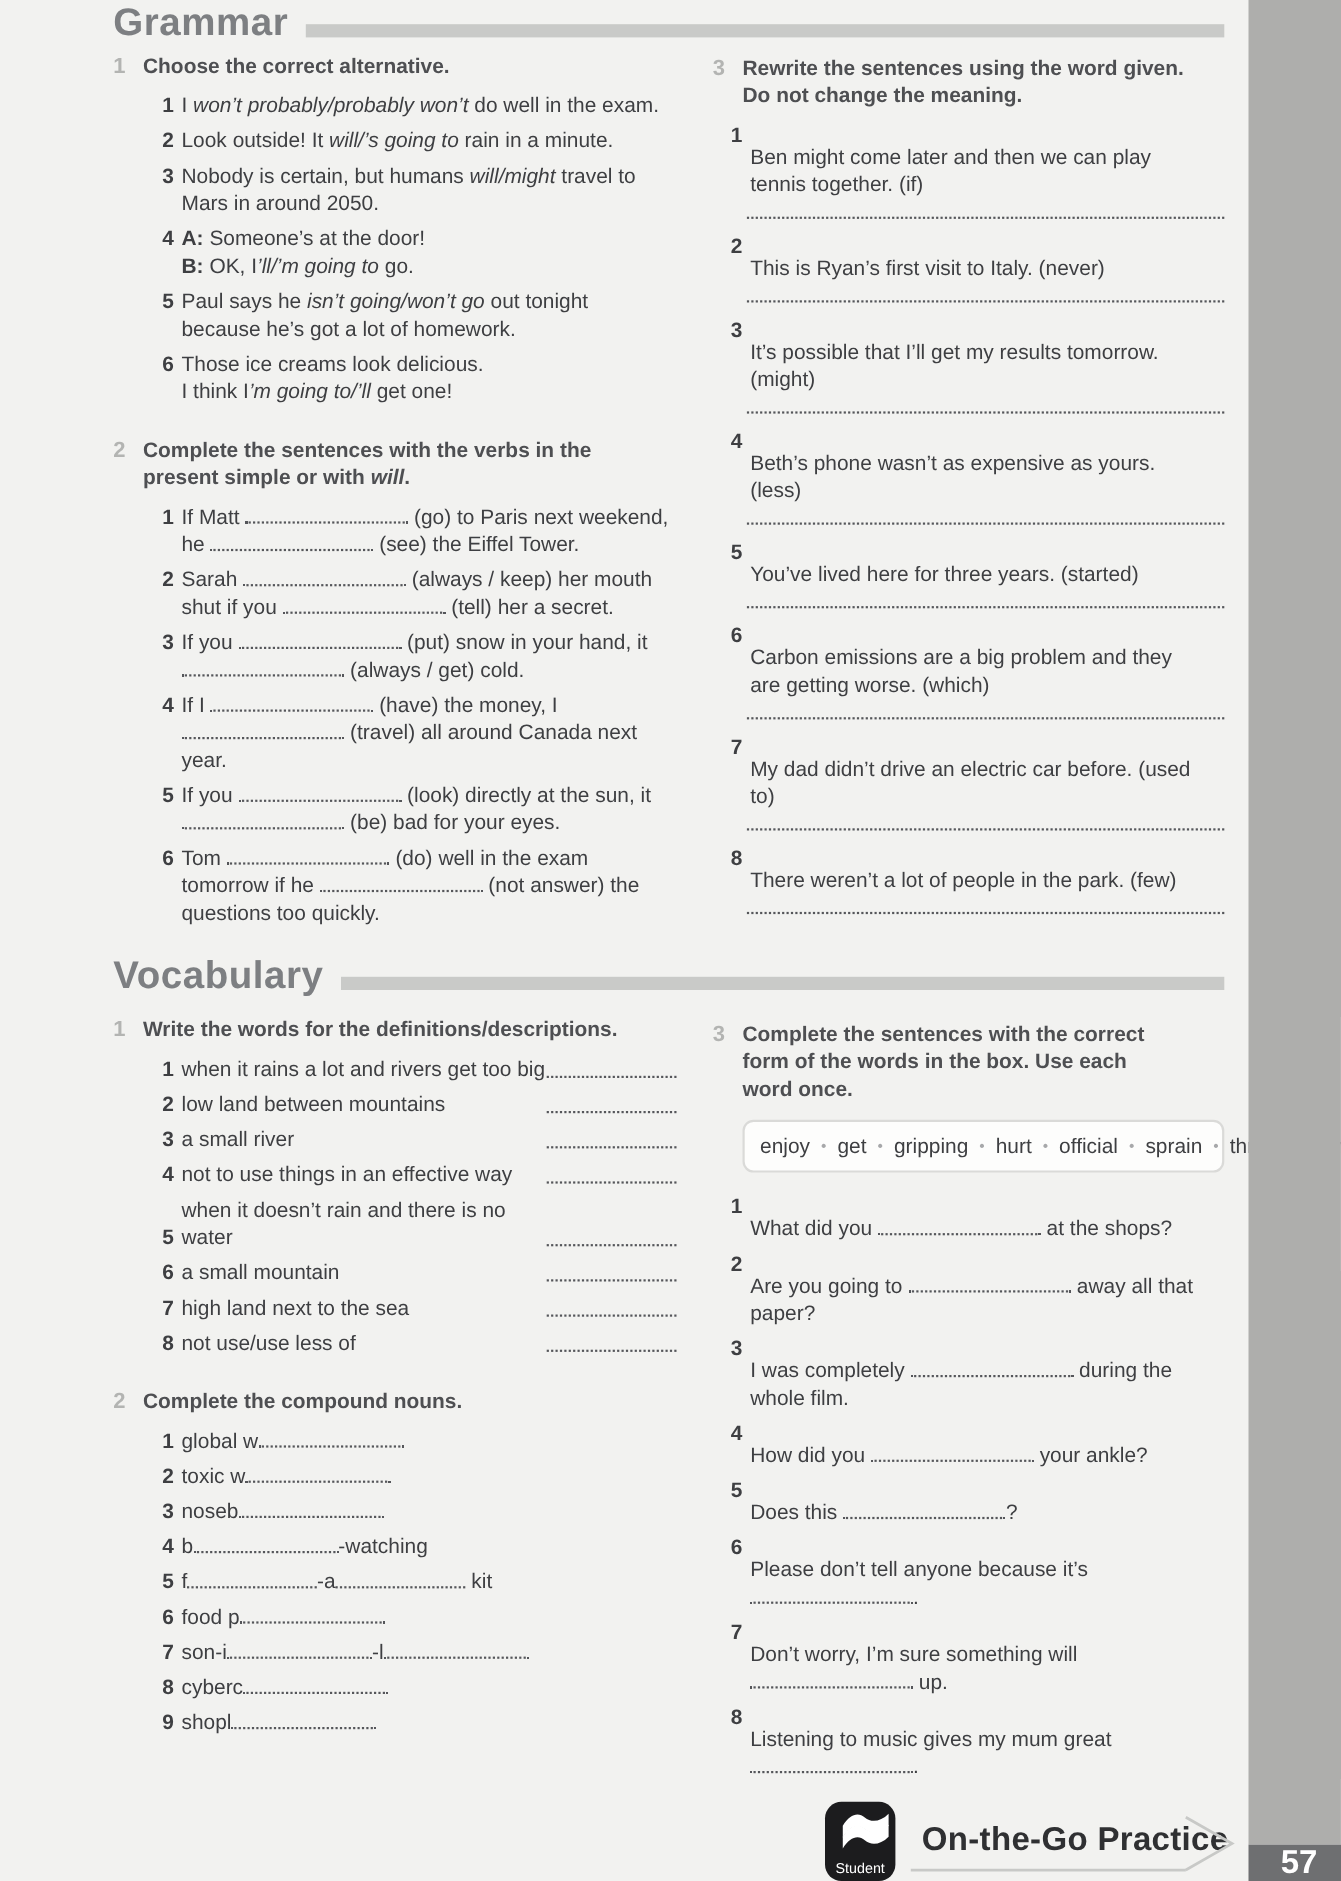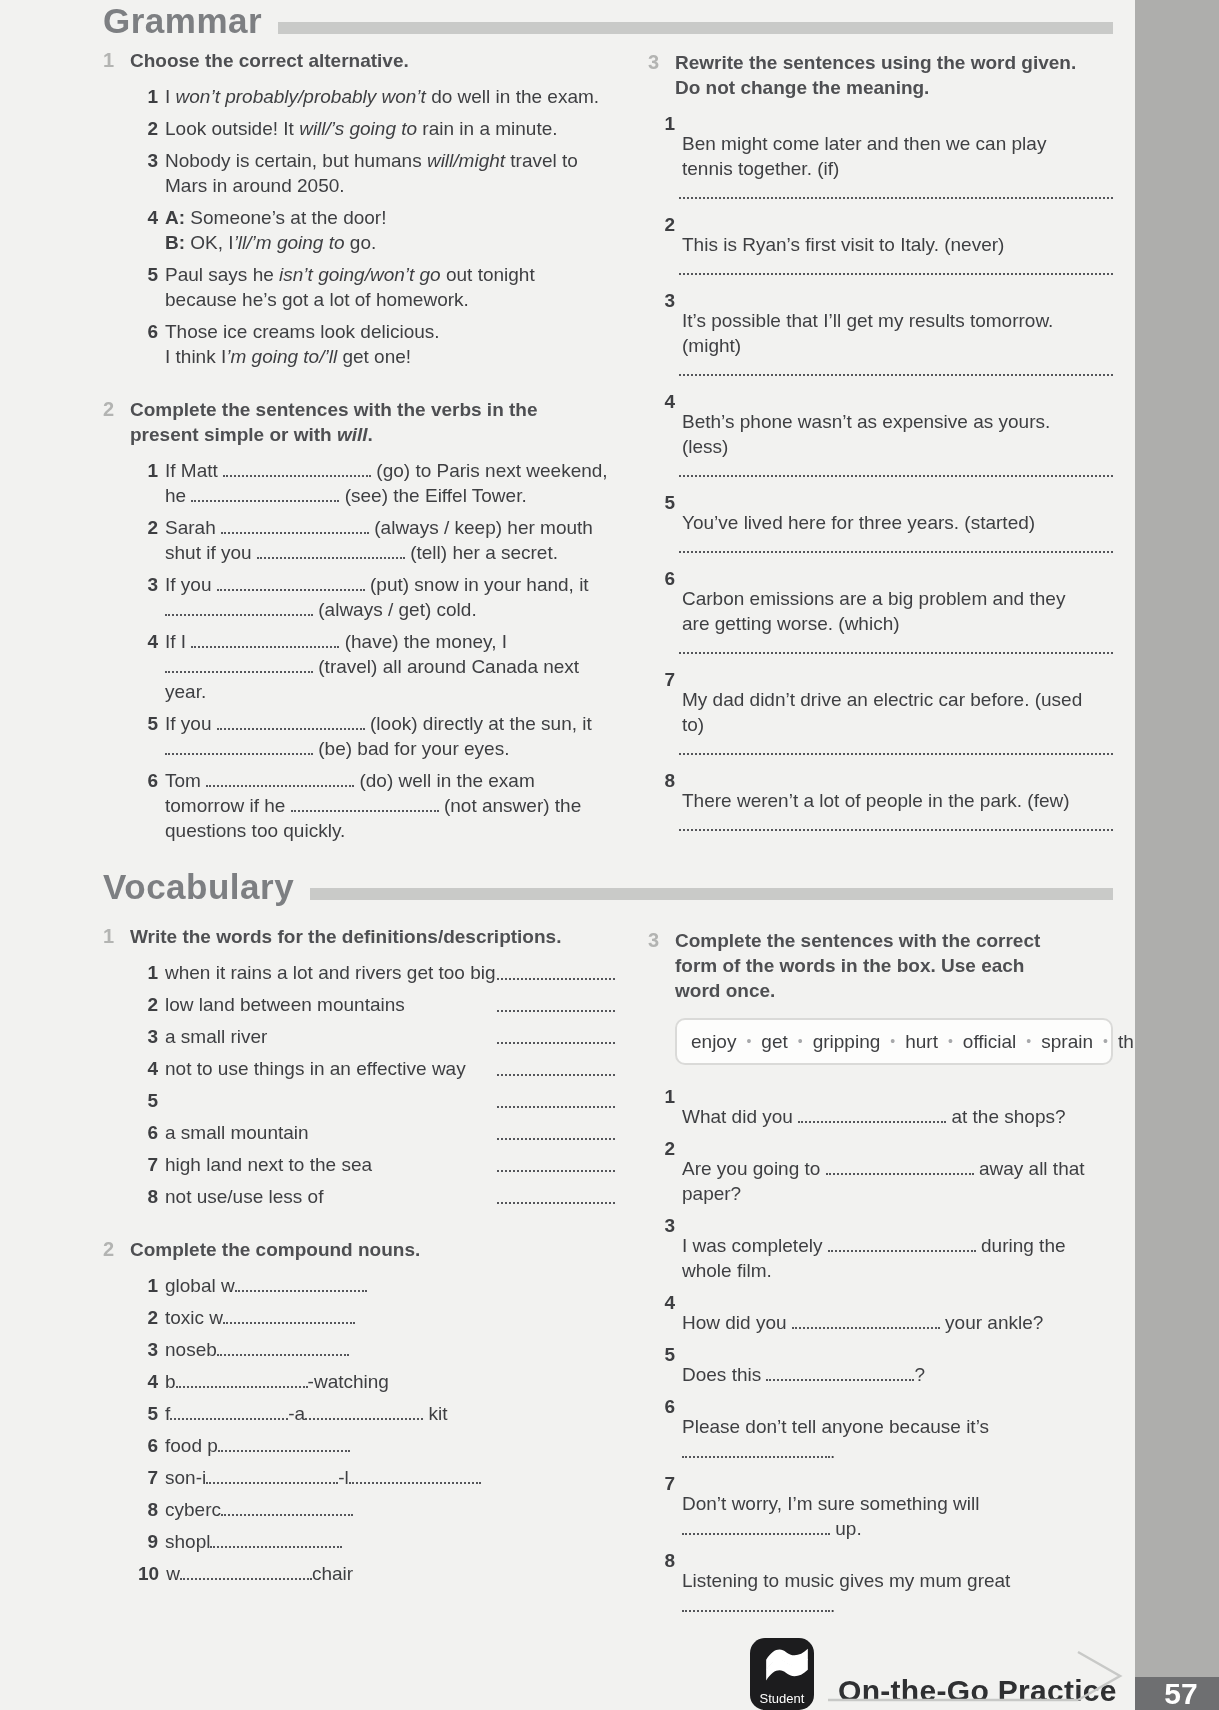--- a/index.html
+++ b/index.html
@@ -68,21 +68,21 @@
   }
   
   .footer-logo {
     position:absolute; left:750px; top:1638px; width:64px; height:72px;
     background:#1c1c1e; border-radius:15px;
   }
   .footer-logo svg { position:absolute; left:12px; top:7px; }
   .logo-label { position:absolute; bottom:4px; left:0; right:0; text-align:center; color:#ffffff; font-size:13px; line-height:15px; }
   .practice-text {
     position:absolute; left:838px; top:1656px; font-size:30px; line-height:34px;
-    font-weight:bold; color:#2f3032; letter-spacing:.3px; white-space:nowrap;margin-top:18px;
+    font-weight:bold; color:#2f3032; letter-spacing:.3px; white-space:nowrap;
   }
   .chevron-svg { position:absolute; left:826px; top:1646px; }
 </style>
 </head>
 <body>
 
 <div class="section-header" id="grammar-header">
   <span class="section-title">Grammar</span>
   <span class="section-bar"></span>
 </div>
@@ -251,20 +251,21 @@
           <span class="it-text">a small river</span>
           <span class="short-line"></span>
         </li>
       <li class="item def">
           <span class="it-num">4</span>
           <span class="it-text">not to use things in an effective way</span>
           <span class="short-line"></span>
         </li>
       <li class="item def">
           <span class="it-num">5</span>
+          <span class="it-text">when it doesn’t rain and there is no water</span>
           <span class="short-line"></span>
         </li>
       <li class="item def">
           <span class="it-num">6</span>
           <span class="it-text">a small mountain</span>
           <span class="short-line"></span>
         </li>
       <li class="item def">
           <span class="it-num">7</span>
           <span class="it-text">high land next to the sea</span>
@@ -312,24 +313,20 @@
           <span class="it-num">7</span>
           <span class="it-text fmt">son-i<span class="blank"></span>-l<span class="blank"></span></span>
         </li>
       <li class="item">
           <span class="it-num">8</span>
           <span class="it-text fmt">cyberc<span class="blank"></span></span>
         </li>
       <li class="item">
           <span class="it-num">9</span>
           <span class="it-text fmt">shopl<span class="blank"></span></span>
-        </li>
-      <li class="item">
-          <span class="it-num">10</span>
-          <span class="it-text fmt">w<span class="blank"></span>chair</span>
         </li>
     </ol>
   </div>
 </div>
 
 <div class="col col-right" id="vocab-right">
   <div class="exercise">
     <div class="ex-head">
       <span class="ex-num">3</span>
       <div class="ex-instr fmt">Complete the sentences with the correct<br>form of the words in the box. Use each<br>word once.</div>

